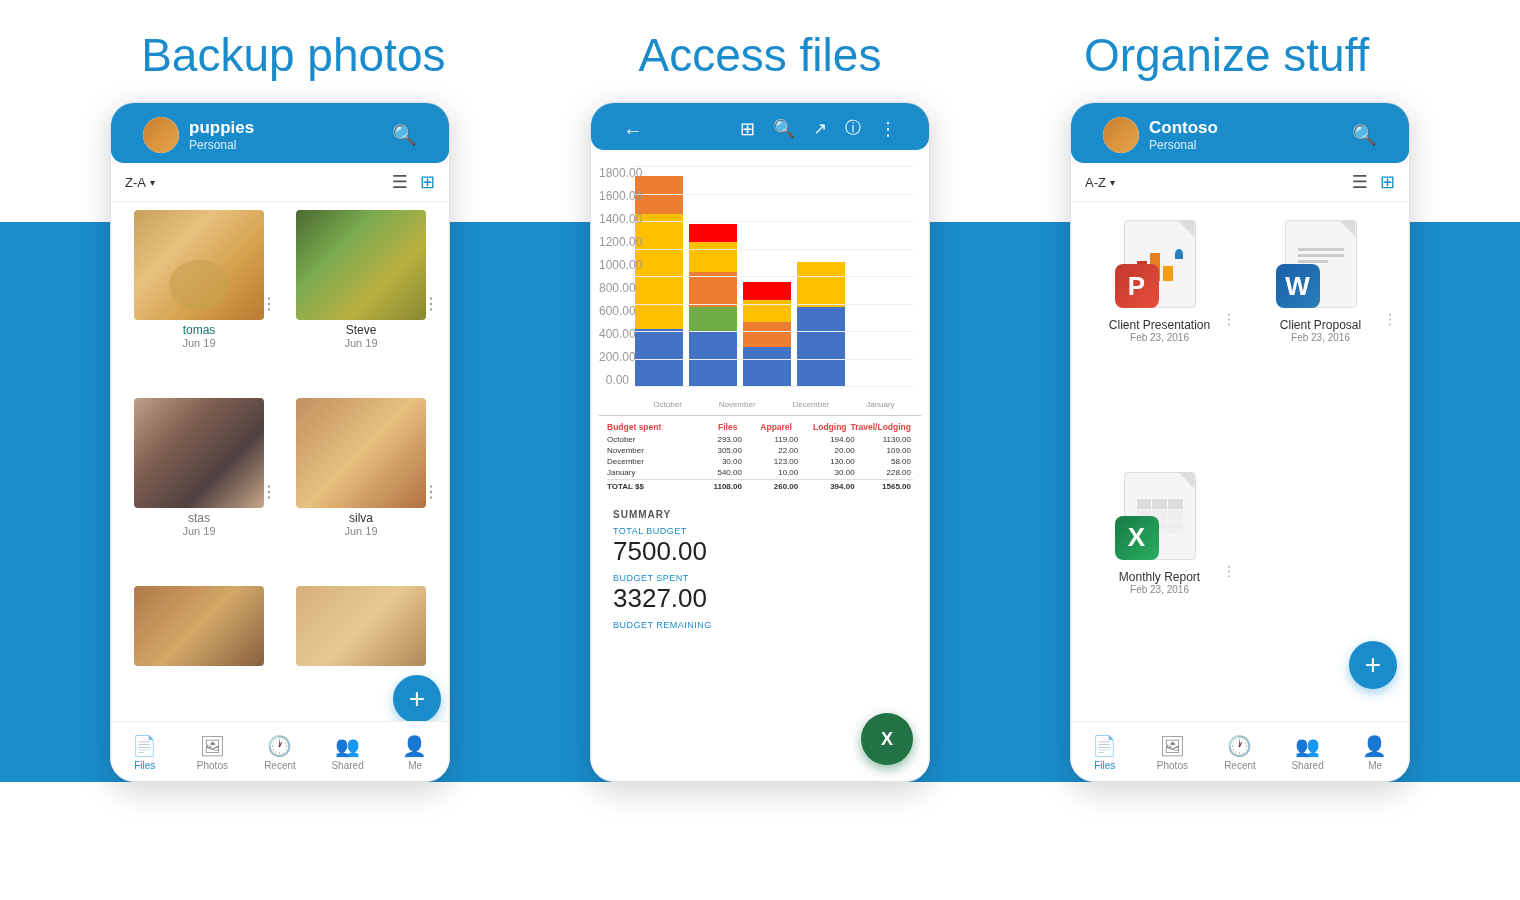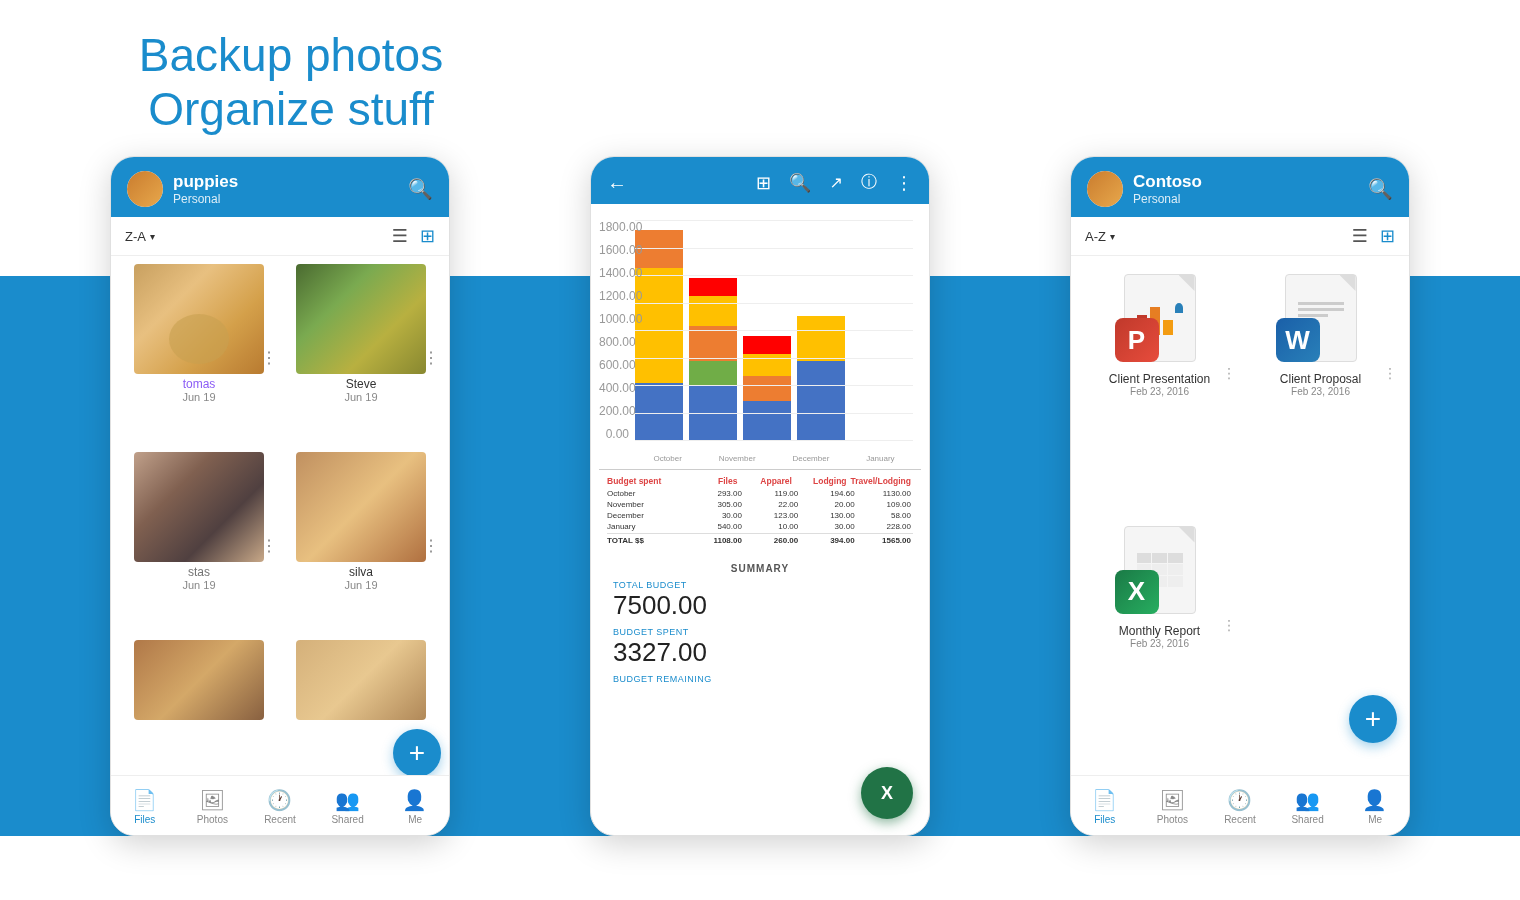--- a/index.html
+++ b/index.html
@@ -12,21 +12,20 @@
       display: flex;
       flex-direction: column;
       align-items: center;
     }
 
     .headings-row {
       display: flex;
       width: 100%;
       justify-content: space-around;
       padding: 28px 60px 20px;
-      flex-direction: column;
     }
 
     .section-heading {
       font-size: 46px;
       color: #1a8ccc;
       font-weight: 400;
       text-align: center;
       width: 33%;
     }
 
@@ -66,25 +65,26 @@
       overflow: hidden;
       box-shadow: 0 8px 32px rgba(0,0,0,0.18);
       display: flex;
       flex-direction: column;
       border: 1.5px solid #e0e0e0;
     }
 
     
     .phone-header {
       background: #1a8ccc;
-      padding: 14px 16px 10px;
+      padding: 14px 32px 10px;
       display: flex;
       align-items: center;
       justify-content: space-between;
       flex-shrink: 0;
+      border-radius: 13px;
     }
 
     .phone-header-left {
       display: flex;
       align-items: center;
       gap: 10px;
     }
 
     .avatar {
       width: 36px;
@@ -389,21 +389,20 @@
       padding: 10px 14px;
       flex-shrink: 0;
     }
 
     .summary-title {
       font-size: 10px;
       font-weight: bold;
       color: #555;
       letter-spacing: 1px;
       margin-bottom: 2px;
-      text-align: center;
     }
 
     .summary-label {
       font-size: 9px;
       color: #1a8ccc;
       letter-spacing: 0.5px;
       margin-top: 6px;
     }
 
     .summary-value {
@@ -527,20 +526,21 @@
     }
 
   </style>
 </head>
 <body>
 
 <div style="display:flex; flex-direction:column; width:1520px; height:900px; background:#fff;">
 
   <div class="headings-row">
     <h1 class="section-heading">Backup photos</h1>
+    <h1 class="section-heading">Access files</h1>
     <h1 class="section-heading">Organize stuff</h1>
   </div>
 
   <div class="phones-row">
     <div class="blue-band"></div>
 
     <div class="phone-wrapper">
       <div class="phone">
 
         <div class="phone-header">
@@ -567,21 +567,21 @@
           </div>
         </div>
 
         <div class="photo-grid">
 
           <div class="photo-item">
             <div class="photo-thumb dog1" style="width:130px;height:110px;border-radius:4px;background:linear-gradient(135deg,#c8a060,#e8c080,#d4a04a,#b87a30);position:relative;">
 
               <div style="position:absolute;bottom:10px;left:50%;transform:translateX(-50%);width:60px;height:50px;background:rgba(200,160,80,0.6);border-radius:50%;"></div>
             </div>
-            <div style="font-size:12px;color:#8b5cf6;margin-top:3px;">tomas</div>
+            <div style="font-size:12px;color:#0f766e;margin-top:3px;">tomas</div>
             <div style="font-size:11px;color:#888;">Jun 19</div>
             <span class="more-btn">⋮</span>
           </div>
           <div class="photo-item">
             <div class="photo-thumb" style="width:130px;height:110px;border-radius:4px;background:linear-gradient(135deg,#4a6a30,#7aaa50,#b8b040,#888830);position:relative;">
             </div>
             <div style="font-size:12px;color:#333;margin-top:3px;">Steve</div>
             <div style="font-size:11px;color:#888;">Jun 19</div>
             <span class="more-btn">⋮</span>
           </div>

